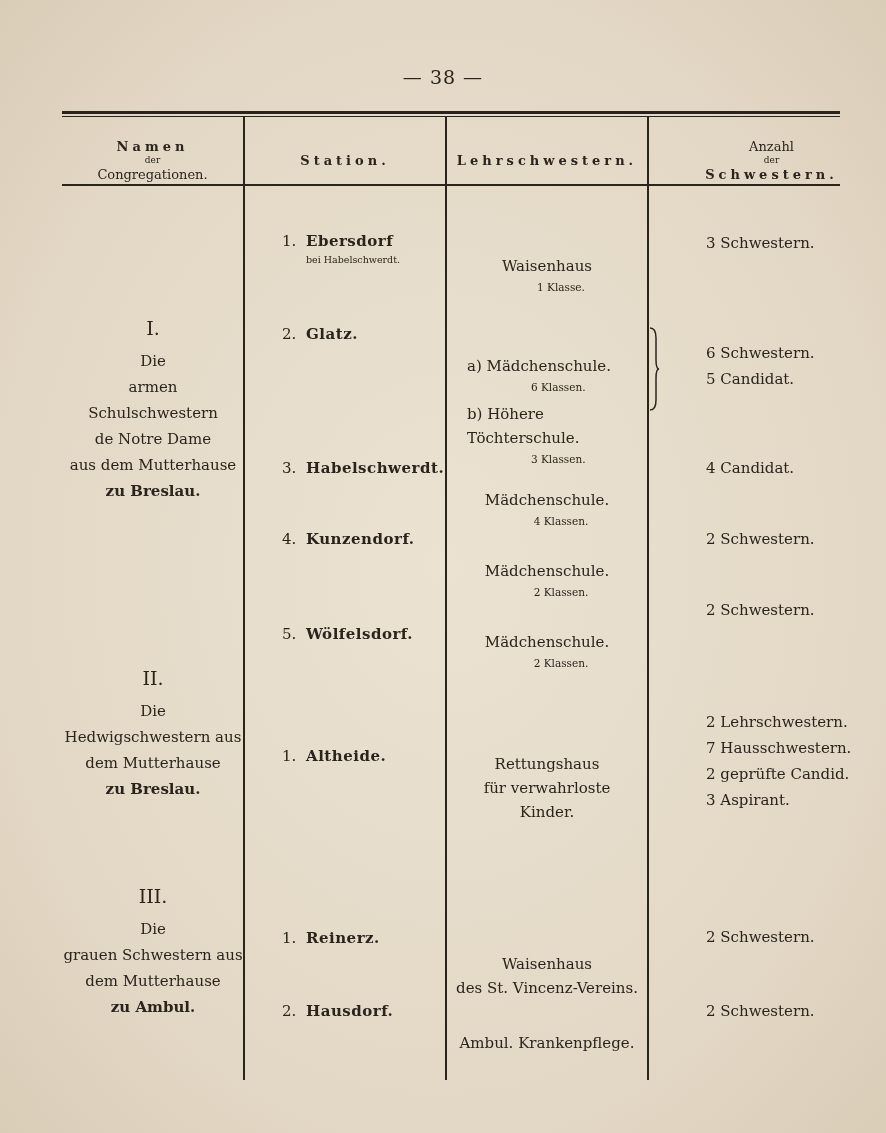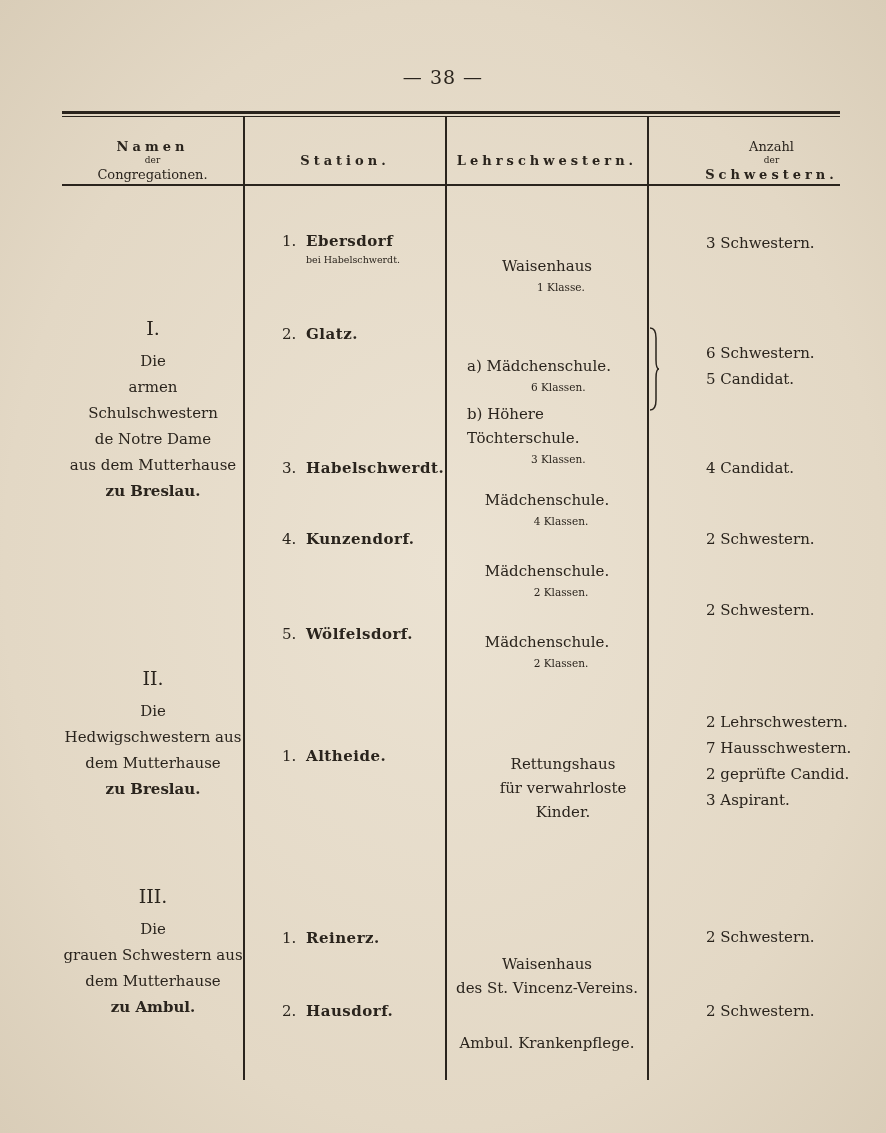--- a/index.html
+++ b/index.html
@@ -143,21 +143,21 @@
 <div class="sect" style="top:658px;">
   <div class="roman">II.</div>
   <div>Die</div>
   <div>Hedwigschwestern aus</div>
   <div>dem Mutterhause</div>
   <div class="bold">zu Breslau.</div>
 </div>
 <div class="st" style="top:744px;">
   <span class="num">1.</span><span class="name">Altheide.</span>
 </div>
-<div class="cell" style="left:447px;width:200px;top:720px;padding-left:16px;">
+<div class="cell" style="left:447px;width:200px;top:720px;">
   <div>Rettungshaus</div>
   <div>für verwahrloste</div>
   <div>Kinder.</div>
 </div>
 <div class="cnt" style="top:709px;">
   <div>2 Lehrschwestern.</div>
   <div>7 Hausschwestern.</div>
   <div>2 geprüfte Candid.</div>
   <div>3 Aspirant.</div>
 </div>

